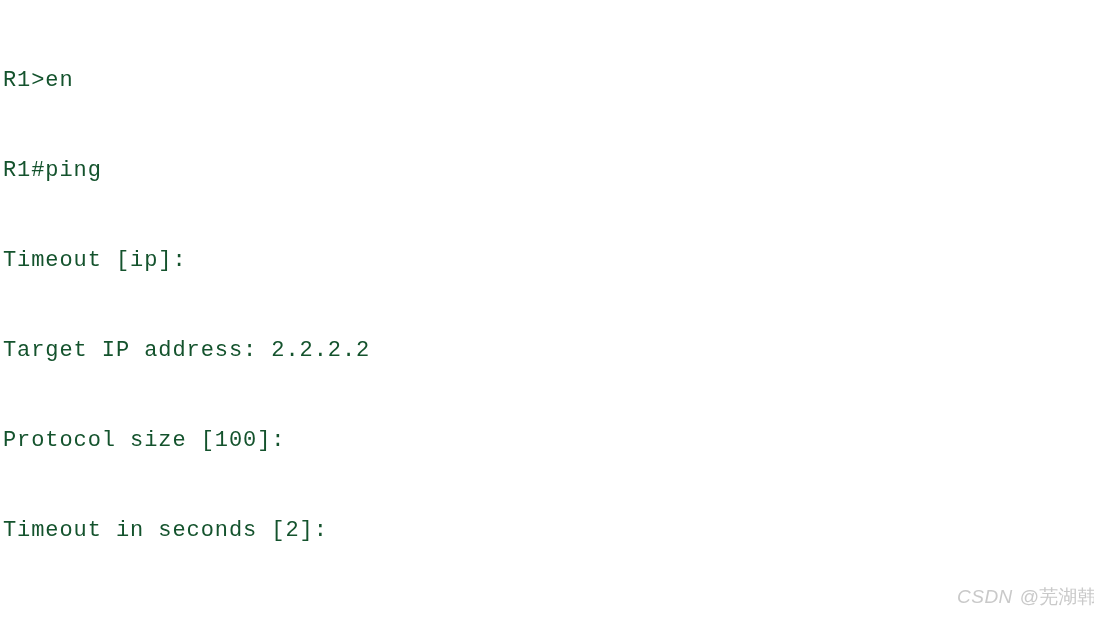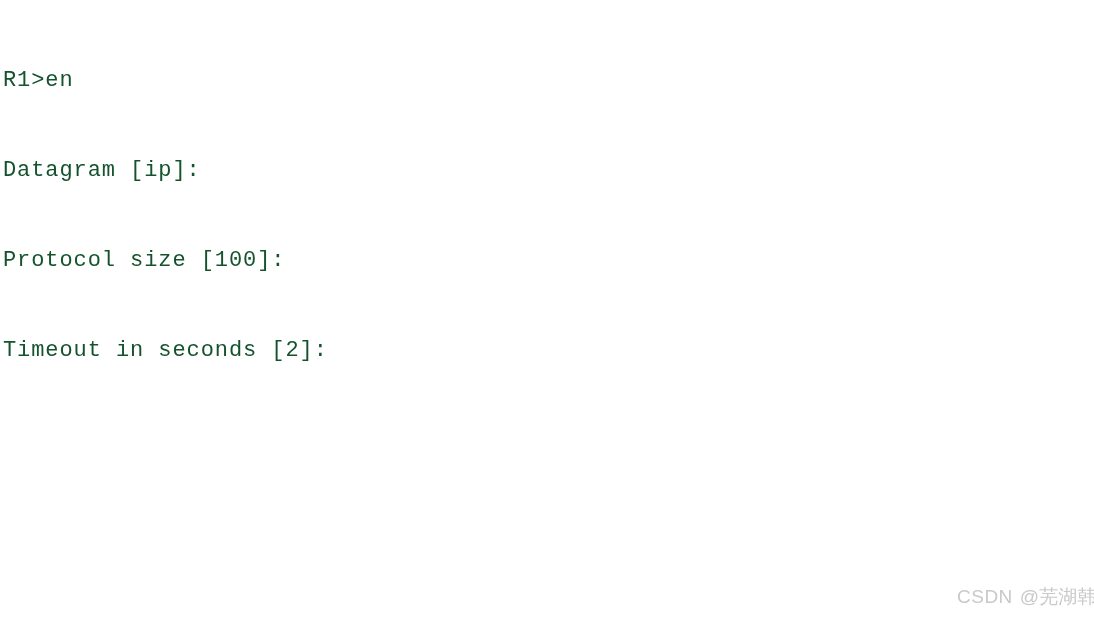--- a/index.html
+++ b/index.html
@@ -68,36 +68,39 @@
     font-family: "Liberation Sans", "DejaVu Sans", sans-serif;
     font-size: 19px;
     line-height: 22px;
     color: #c9c9c9;
     white-space: nowrap;
     pointer-events: none;
     user-select: none;
   }
   #watermark .wm-brand {
     letter-spacing: 0.5px;
+    font-style: italic;
   }
   #watermark .wm-user {
     margin-left: 7px;
   }
 </style>
 </head>
 <body>
 
 <div id="screen">
 
   <div id="clipped-row">      p</div>
 
   <div id="terminal">
     <div id="lines">
       <span class="line">R1&gt;en</span>
-      <span class="line">Datagram [ip]:</span>
+      <span class="line">R1#ping</span>
+      <span class="line">Timeout [ip]:</span>
+      <span class="line">Target IP address: 2.2.2.2</span>
       <span class="line">Protocol size [100]:</span>
       <span class="line">Timeout in seconds [2]:</span>
       
       
       
       
       
       
       
       

